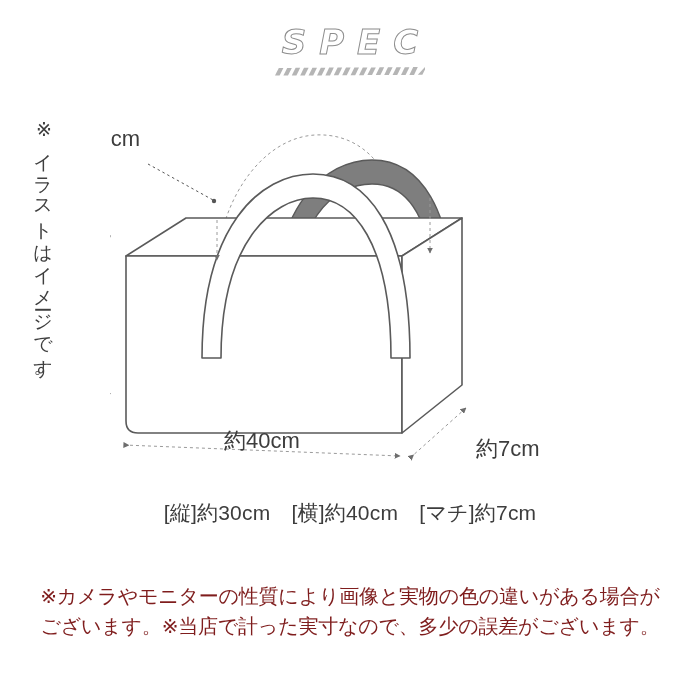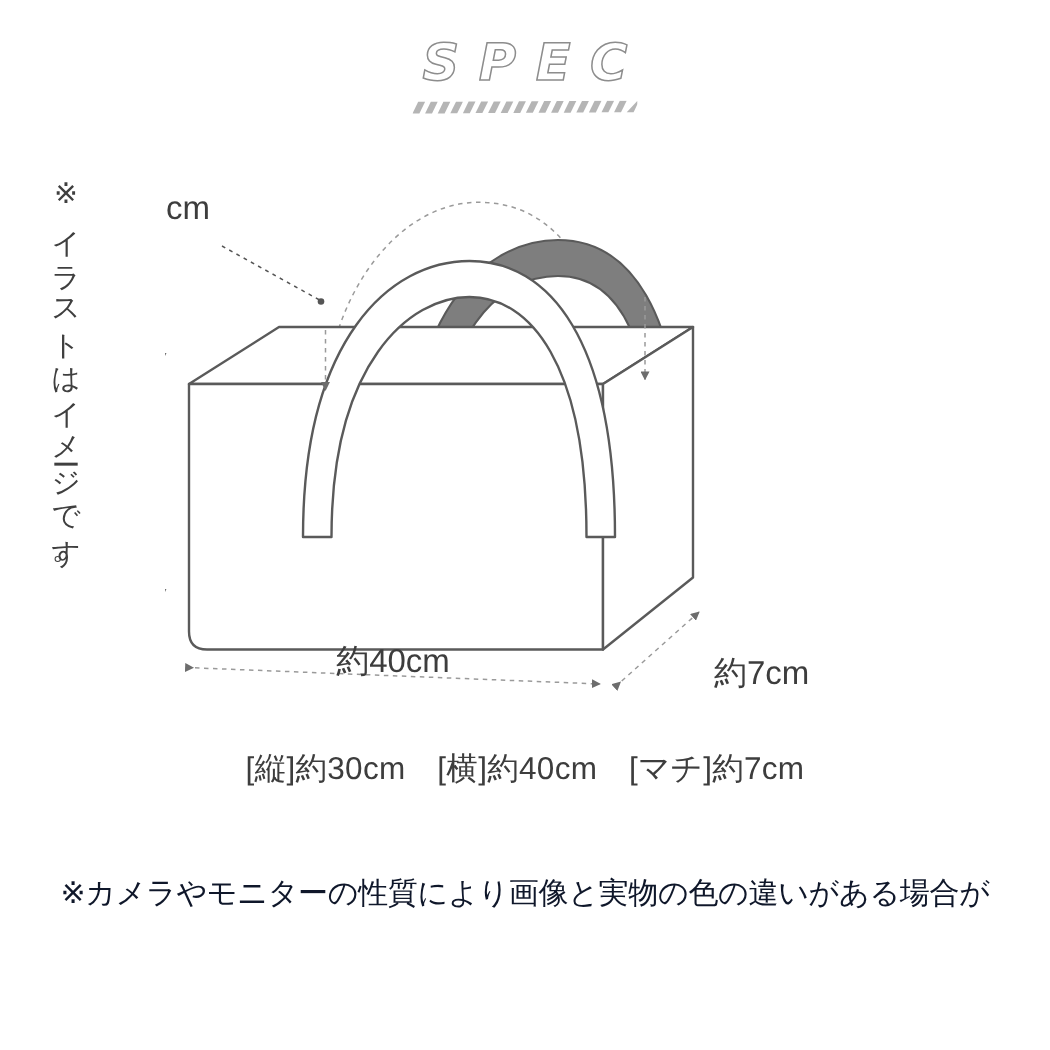--- a/index.html
+++ b/index.html
@@ -86,21 +86,21 @@
 
   
   #disclaimer {
     position: absolute;
     left: 0;
     top: 582px;
     width: 700px;
     text-align: center;
     font-size: 20px;
     line-height: 1.48;
-    color: #0f172a;
+    color: #7f1d1d;
     letter-spacing: -0.2px;
   }
   #disclaimer .disc-row { white-space: nowrap; }
 </style>
 </head>
 <body>
 
 <div id="spec-header">
   <div id="spec-title">SPEC</div>
   <svg id="spec-stripes" viewBox="0 0 150 9" preserveAspectRatio="none" aria-hidden="true">
@@ -203,13 +203,14 @@
   </g>
 
 </svg>
 
 <div id="spec-lines">
   <div class="spec-row">[縦]約30cm　[横]約40cm　[マチ]約7cm</div>
 </div>
 
 <div id="disclaimer">
   <div class="disc-row">※カメラやモニターの性質により画像と実物の色の違いがある場合が</div>
+  <div class="disc-row">ございます。※当店で計った実寸なので、多少の誤差がございます。</div>
 </div>
 
 </body></html>

